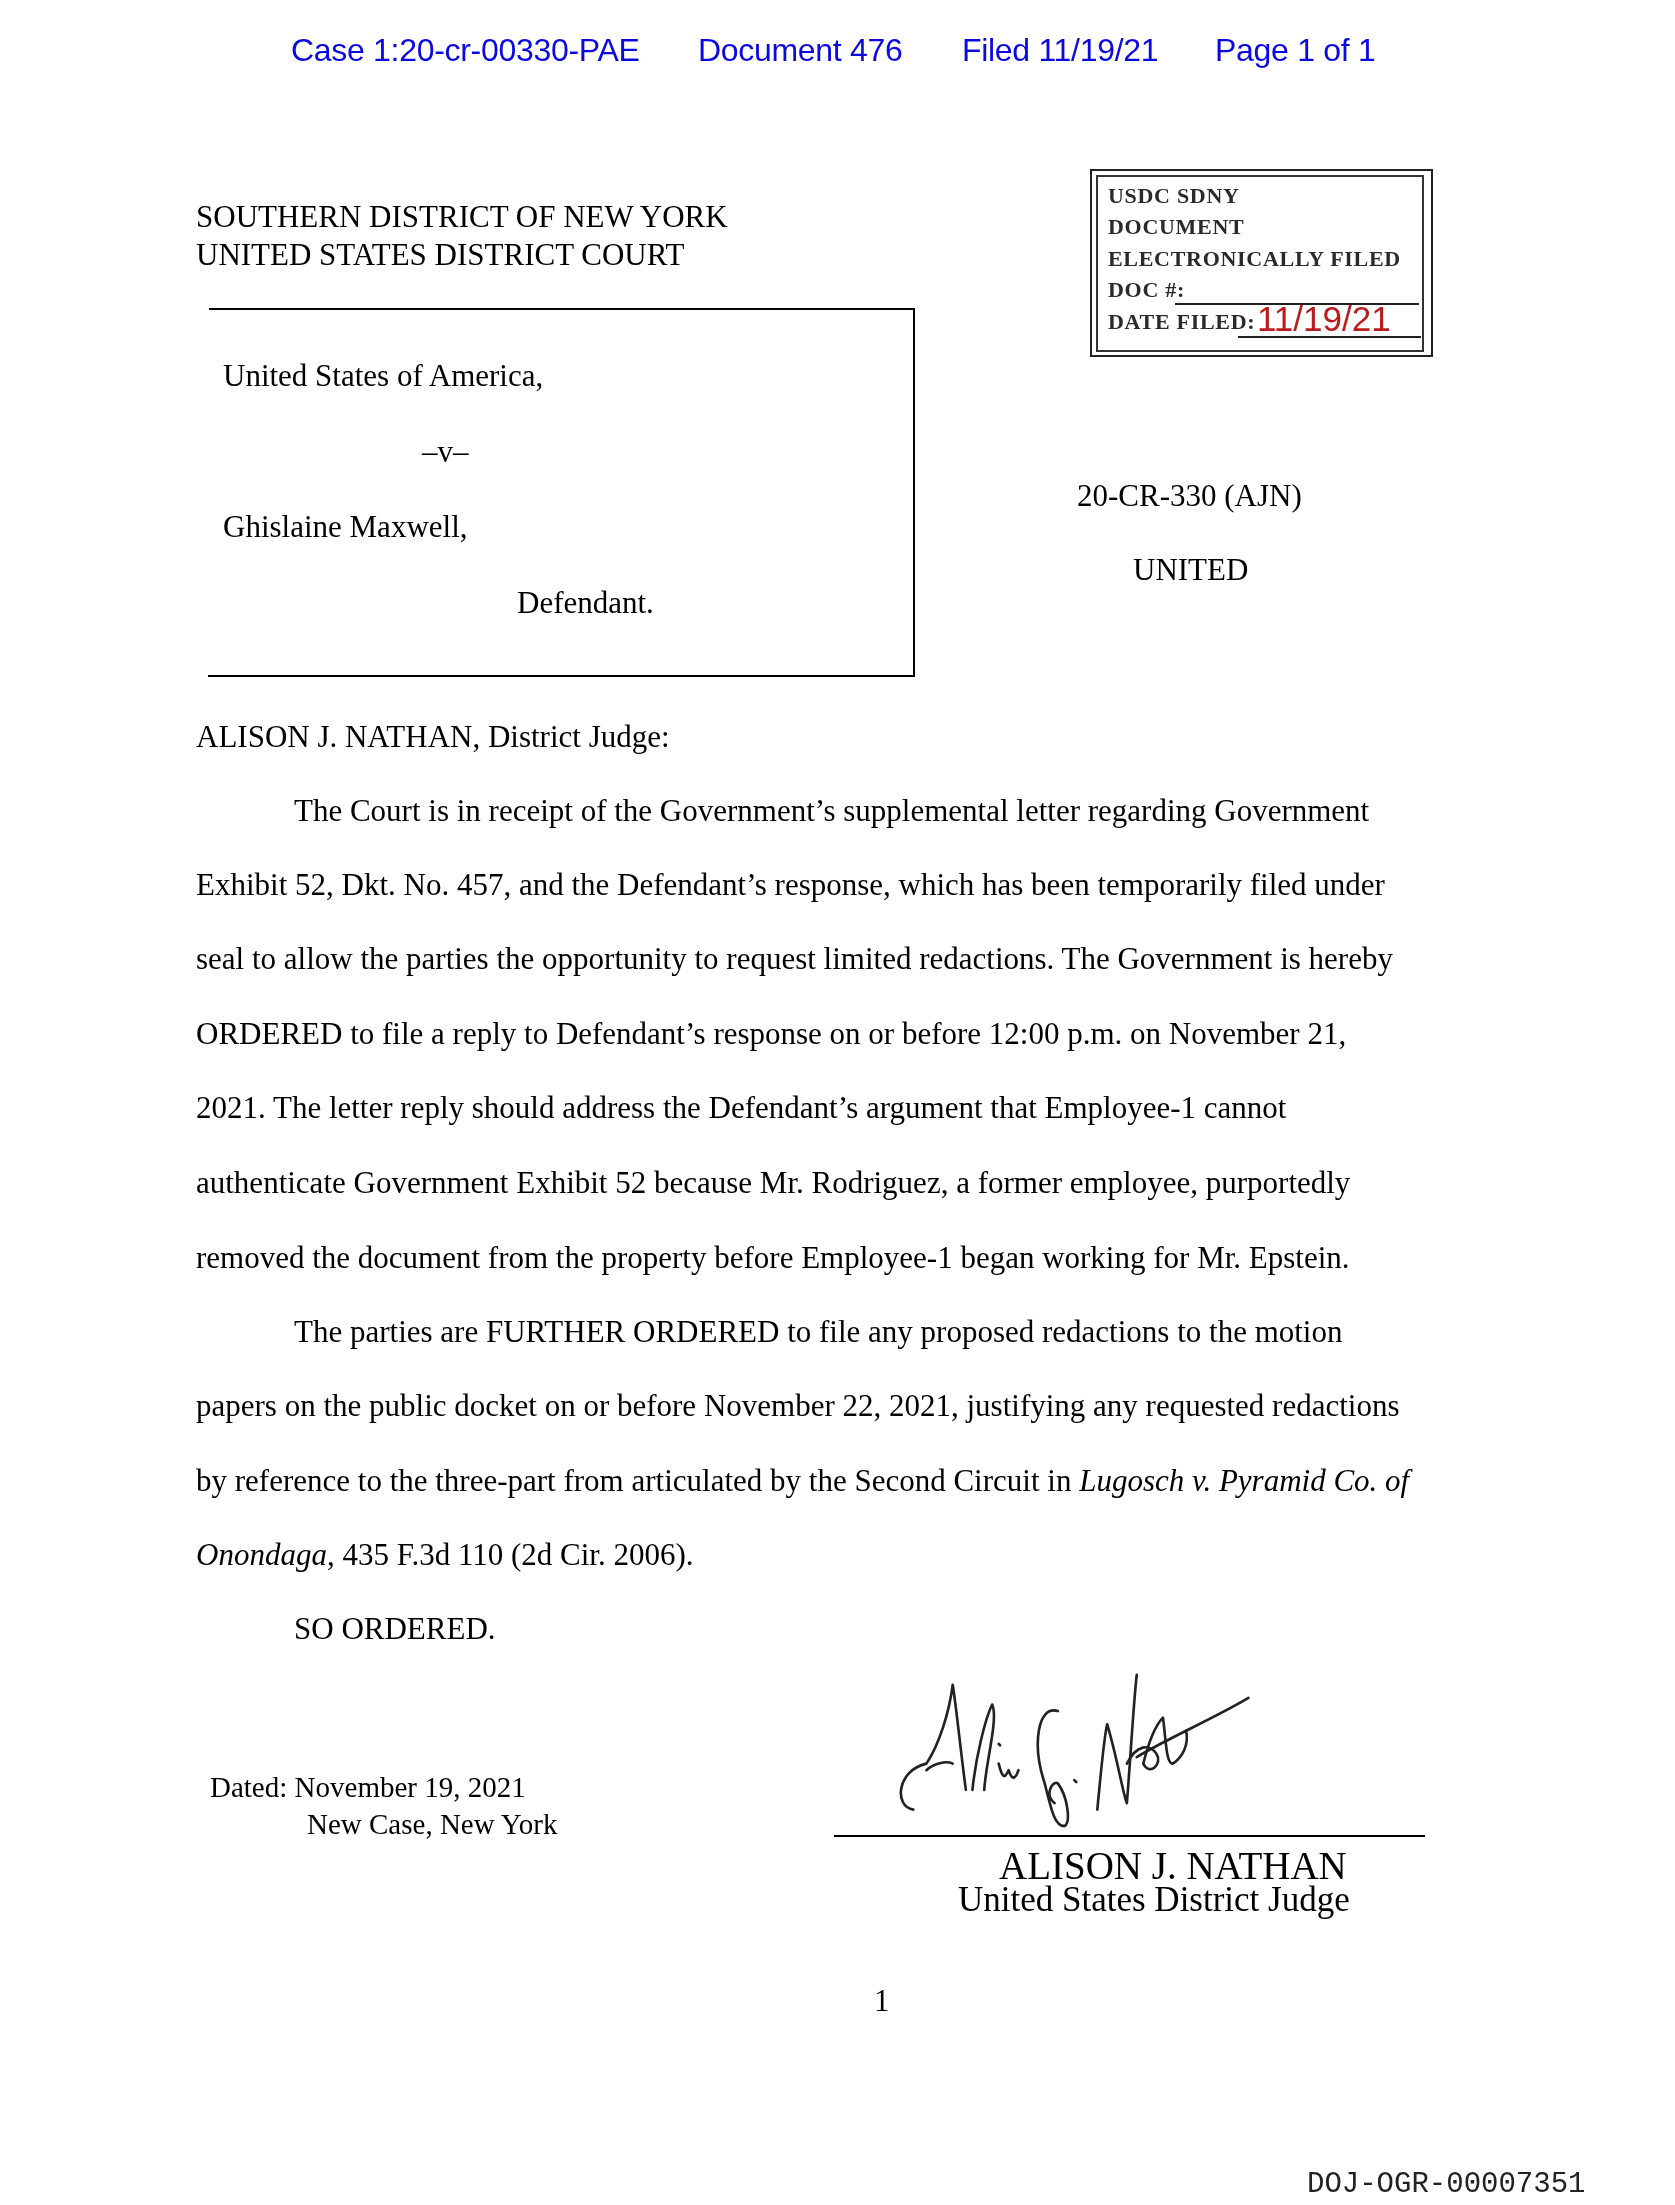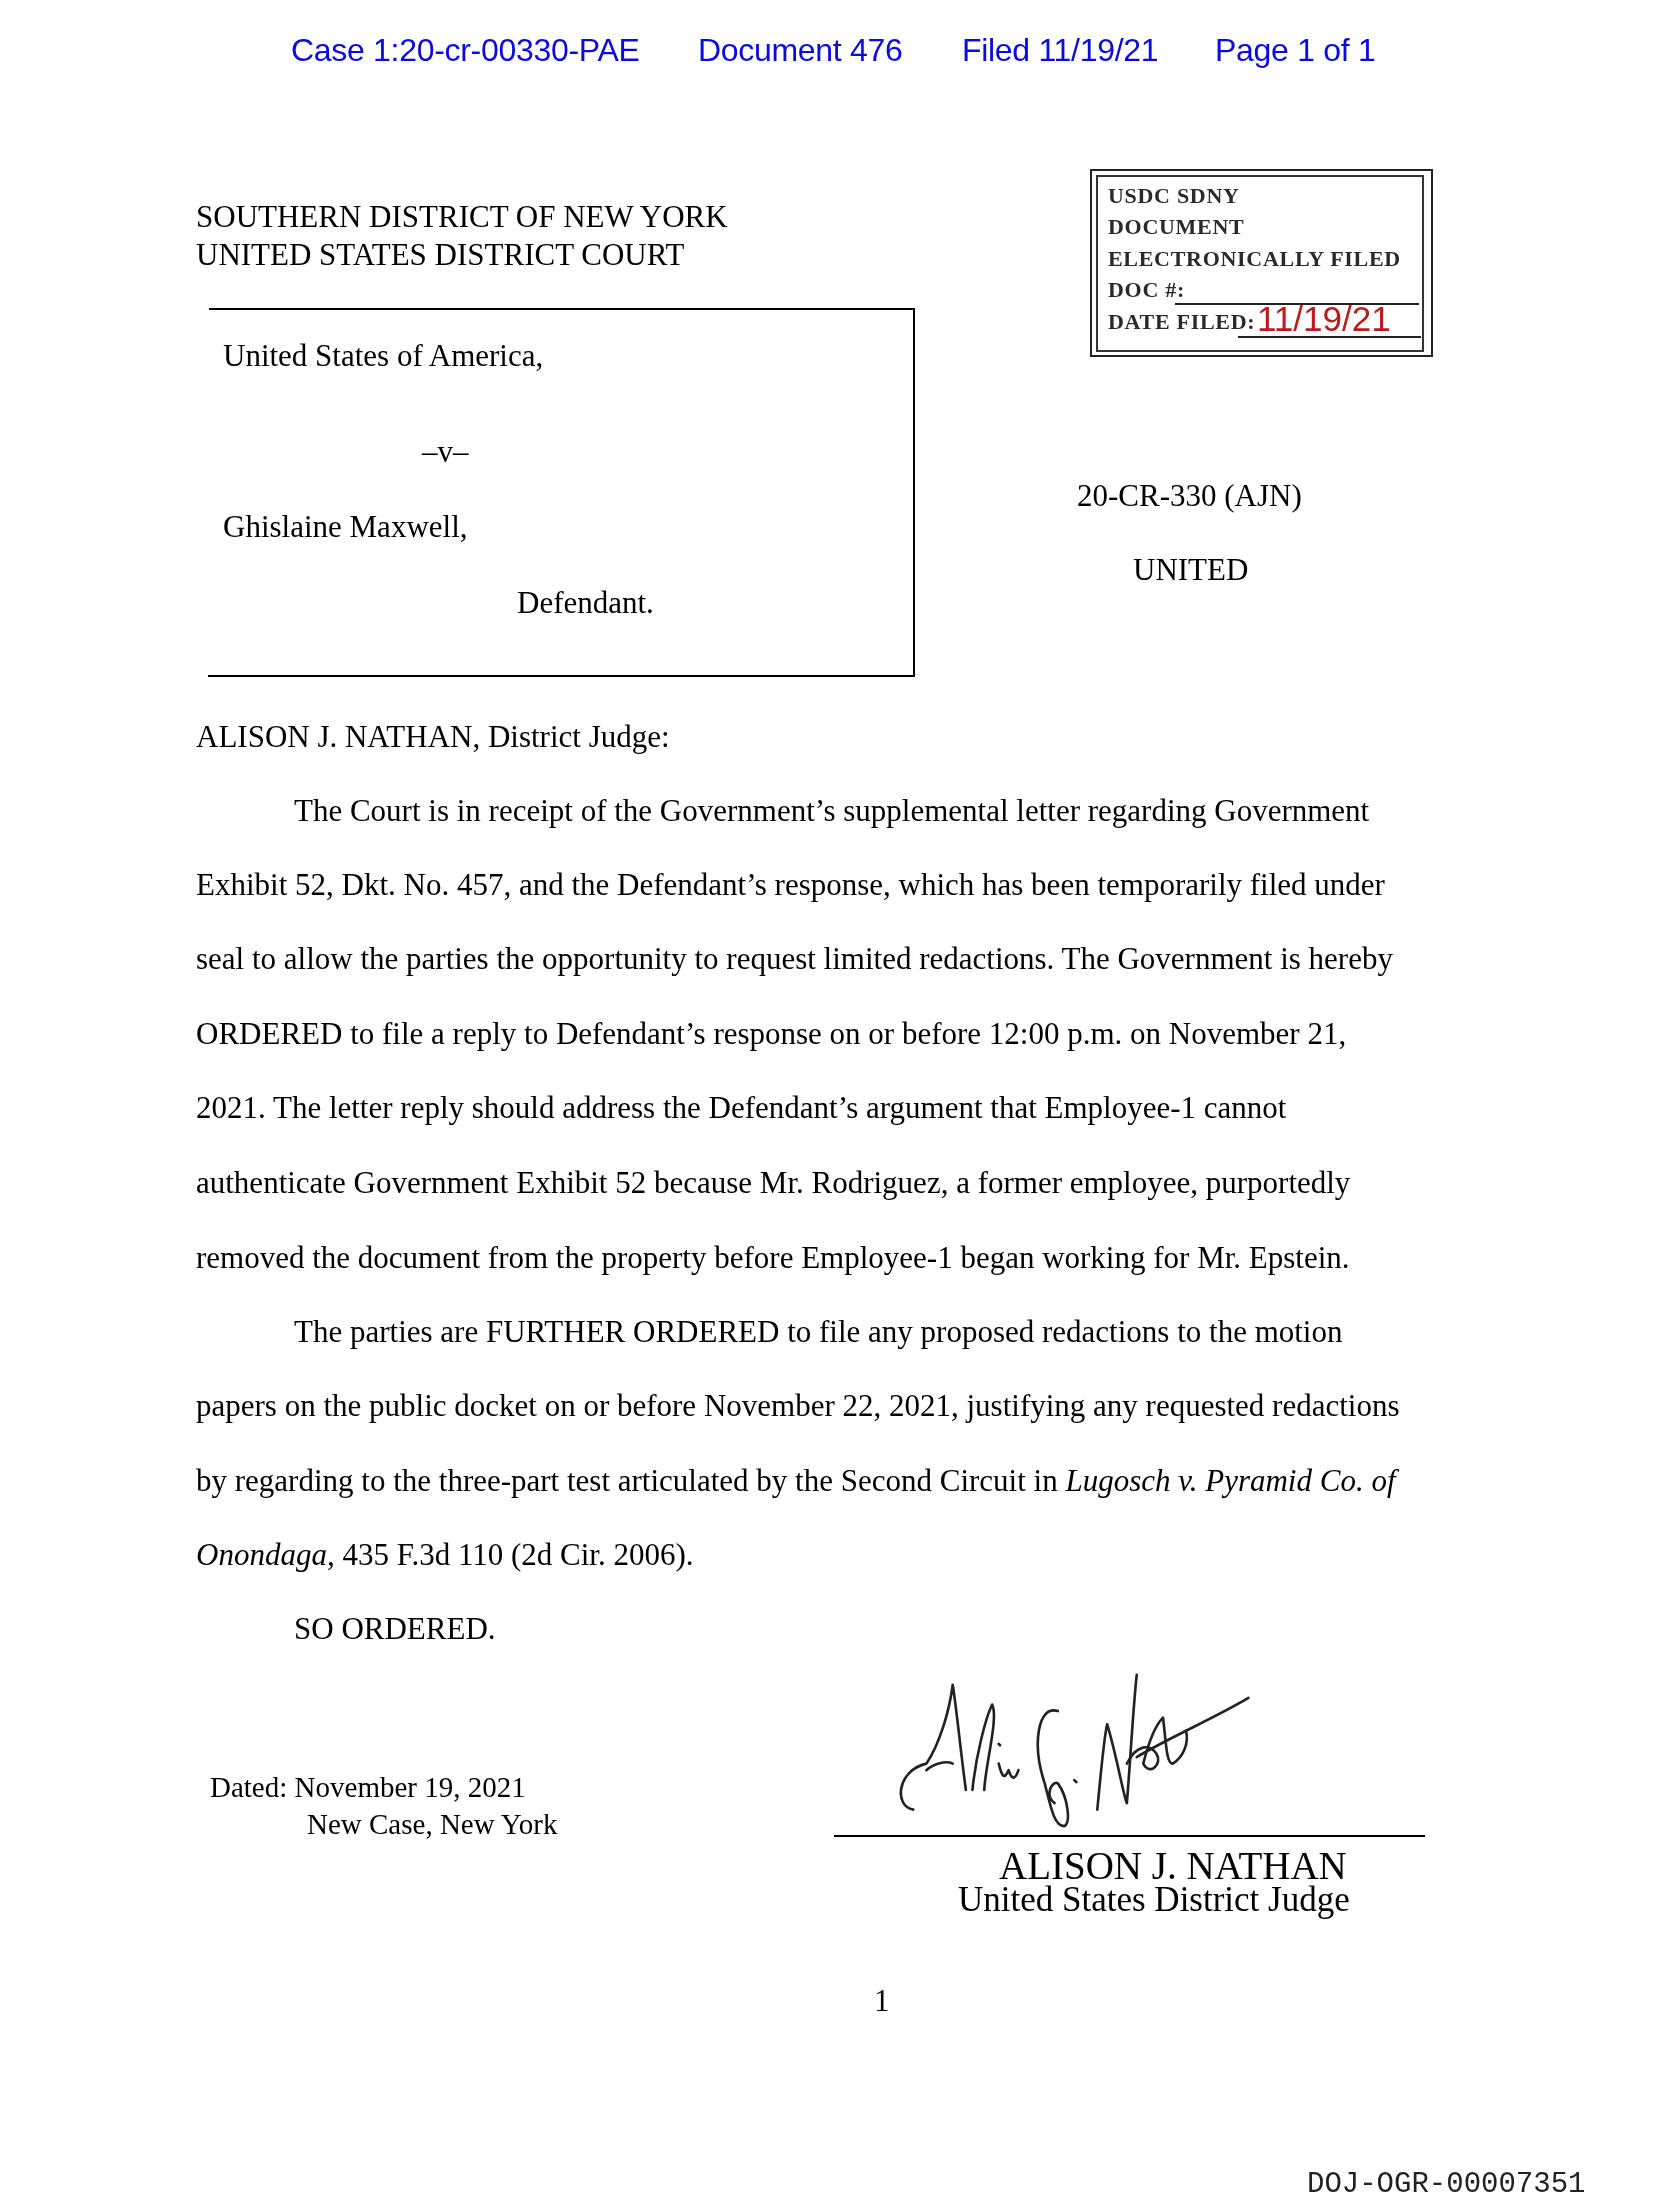--- a/index.html
+++ b/index.html
@@ -75,21 +75,21 @@
   <div class="stamp-rule" style="left:1175px; top:303px; width:244px"></div>
   <div class="stamp-line" style="top:309px">DATE FILED:</div>
   <div class="stamp-date">11/19/21</div>
   <div class="stamp-rule" style="left:1238px; top:336px; width:183px"></div>
 </div>
 
 <div>
   <div class="cap-top"></div>
   <div class="cap-right"></div>
   <div class="cap-bottom"></div>
-  <div class="abs cap-text" style="left:223px; top:338px">United States of America,</div>
+  <div class="abs cap-text" style="left:223px; top:358px">United States of America,</div>
   <div class="abs cap-text" style="left:422px; top:434px">–v–</div>
   <div class="abs cap-text" style="left:223px; top:509px">Ghislaine Maxwell,</div>
   <div class="abs cap-text" style="left:517px; top:585px">Defendant.</div>
 </div>
 
 <div class="abs case-no">20-CR-330 (AJN)</div>
 <div class="abs order-title">UNITED</div>
 
 <div class="abs judge-intro">ALISON J. NATHAN, District Judge:</div>
 
@@ -99,21 +99,21 @@
   <div class="body-line" style="top:941px">seal to allow the parties the opportunity to request limited redactions.  The Government is hereby</div>
   <div class="body-line" style="top:1016px">ORDERED to file a reply to Defendant’s response on or before 12:00 p.m. on November 21,</div>
   <div class="body-line" style="top:1090px">2021.  The letter reply should address the Defendant’s argument that Employee-1 cannot</div>
   <div class="body-line" style="top:1165px">authenticate Government Exhibit 52 because Mr. Rodriguez, a former employee, purportedly</div>
   <div class="body-line" style="top:1240px">removed the document from the property before Employee-1 began working for Mr. Epstein.</div>
 </div>
 
 <div>
   <div class="body-line indent" style="top:1314px">The parties are FURTHER ORDERED to file any proposed redactions to the motion</div>
   <div class="body-line" style="top:1388px">papers on the public docket on or before November 22, 2021, justifying any requested redactions</div>
-  <div class="body-line" style="top:1463px"><span>by regarding to the three-part test articulated by the Second Circuit in </span><span class="it">Lugosch v. Pyramid Co. of</span></div>
+  <div class="body-line" style="top:1463px"><span>by reference to the three-part from articulated by the Second Circuit in </span><span class="it">Lugosch v. Pyramid Co. of</span></div>
   <div class="body-line" style="top:1537px"><span class="it">Onondaga</span><span>, 435 F.3d 110 (2d Cir. 2006).</span></div>
 </div>
 
 <div class="body-line indent" style="top:1611px">SO ORDERED.</div>
 
 <div class="abs dated">
   <div><span>Dated:</span> <span>November 19, 2021</span></div>
   <div style="padding-left:97px">New Case, New York</div>
 </div>
 

